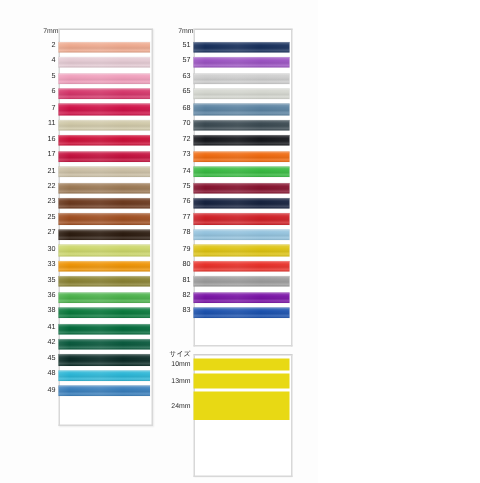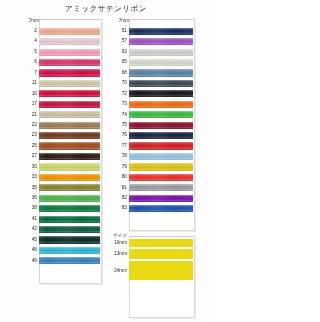--- a/index.html
+++ b/index.html
@@ -153,21 +153,20 @@
     padding-right:2px;
     box-sizing:border-box;
     line-height:6px;
   }
 </style>
 </head>
 <body>
 
 <div id="page">
 
-  <div class="title">アミックサテンリボン</div>
 
   <div class="card card-left"></div>
   <div class="card card-right"></div>
   <div class="card card-size"></div>
 
   <div class="col col-left">
     <div class="col-head">
       <span class="hdr">7mm</span>
     </div>
     <div id="left-rows">

